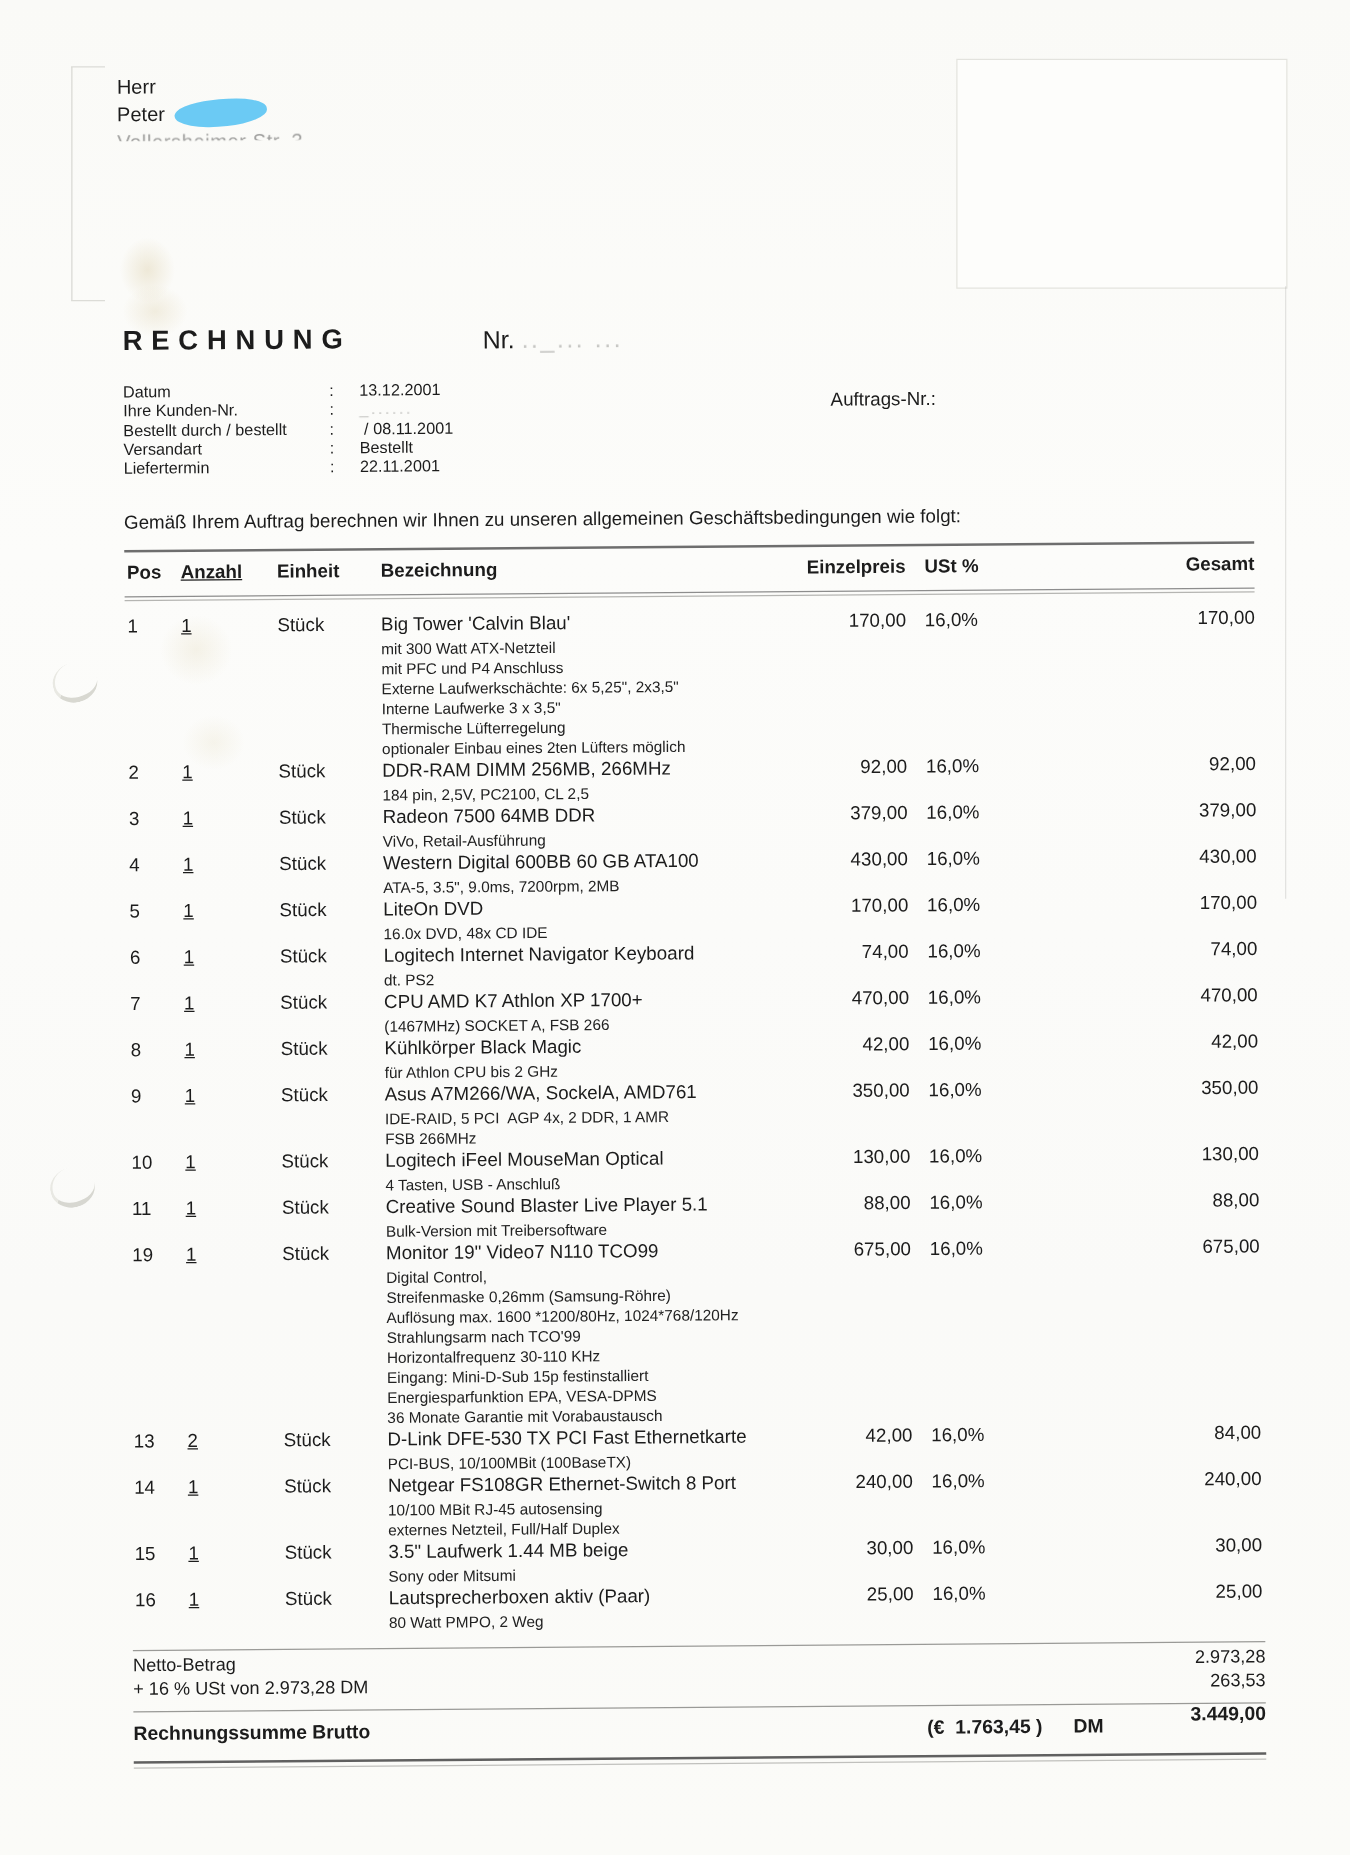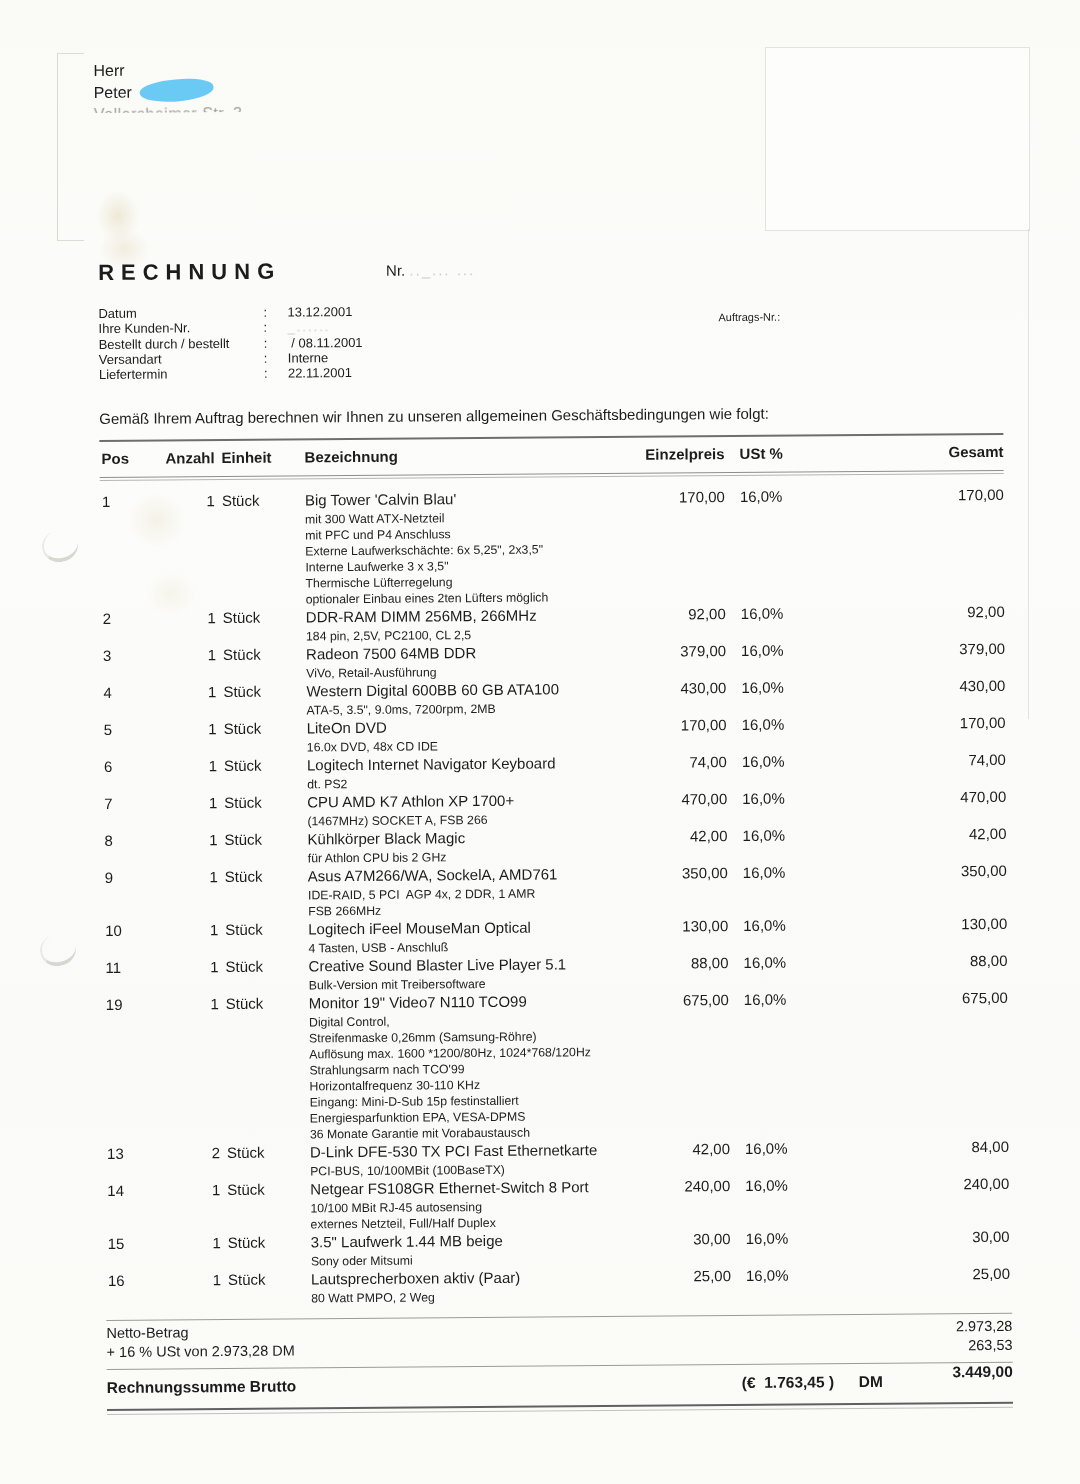--- a/index.html
+++ b/index.html
@@ -38,41 +38,41 @@
   
   .addr{position:absolute; left:100px; top:60px; font-size:16px; line-height:22px;}
   .addr-l2{position:relative;}
   .redaction-blob{position:absolute; left:46px; top:-2px; width:74px; height:22px;
     background:#5ec6f3; border-radius:46% 56% 50% 62%; transform:rotate(-6deg); opacity:.92;}
   .addr-l3{height:9px; overflow:hidden; opacity:.5; filter:blur(.3px); letter-spacing:.5px; color:#444;}
 
   
   .title-row{position:absolute; left:103px; top:260px;}
   .doc-title{font-size:22px; font-weight:bold; letter-spacing:7px;}
-  .nr-group{position:absolute; left:288px; top:4px; font-size:15px; white-space:pre;}
+  .nr-group{position:absolute; left:288px; top:4px; font-size:20px; white-space:pre;}
   .faded{color:#8f8f8c; opacity:.5; filter:blur(.4px); letter-spacing:2px;}
 
   
   .meta{position:absolute; left:103px; top:306px; font-size:13px; line-height:15.3px; width:420px;}
   .meta-row{position:relative; white-space:pre-wrap;}
   .m-label{display:inline-block; width:165px;}
   .m-colon{display:inline-block; width:24px;}
-  .auftrag{position:absolute; left:723px; top:316px; font-size:11px;}
+  .auftrag{position:absolute; left:669px; top:316px; font-size:15px;}
 
   
   .intro{position:absolute; left:103px; top:410px; font-size:15px;}
 
   
   .tbl{position:absolute; left:103px; top:440px; width:904px;}
   .rule-top{border-top:2px solid #6e6e6e; height:0; margin-bottom:8px;}
   .rule-head{height:2px; border-top:1px solid #8d8d8d; border-bottom:1px solid #b5b5b2; margin-top:5px;}
   .thead{position:relative; height:22px; font-size:15px; font-weight:bold;}
   .irow{position:relative; height:20px; font-size:15px;}
   .c-pos{position:absolute; left:2px; width:42px;}
-  .c-qty{position:absolute; left:45px; width:70px; text-align:right;}
+  .c-qty{position:absolute; left:45px; width:70px; text-align:left;text-decoration:underline;}
   .c-unit{position:absolute; left:122px; width:78px;}
   .c-name{position:absolute; left:205px; width:345px; white-space:nowrap;}
   .c-price{position:absolute; left:470px; width:155px; text-align:right;}
   .c-vat{position:absolute; left:640px; width:72px;}
   .c-total{position:absolute; right:0; width:130px; text-align:right;}
   #items{padding-top:12px;}
   .item{margin-bottom:1px;}
   .detail{margin-left:205px; font-size:12.3px; line-height:16px; white-space:pre-wrap; color:#222;}
 
   
@@ -114,21 +114,21 @@
 
     <div class="title-row">
       <span class="doc-title">RECHNUNG</span>
       <span class="nr-group"><span>Nr.</span> <span class="faded">.._... ...</span></span>
     </div>
 
     <div class="meta" id="meta">
         <div class="meta-row"><span class="m-label">Datum</span><span class="m-colon">:</span><span class="m-val">13.12.2001</span></div>
         <div class="meta-row"><span class="m-label">Ihre Kunden-Nr.</span><span class="m-colon">:</span><span class="m-val faded">_......</span></div>
         <div class="meta-row"><span class="m-label">Bestellt durch / bestellt</span><span class="m-colon">:</span><span class="m-val"> / 08.11.2001</span></div>
-        <div class="meta-row"><span class="m-label">Versandart</span><span class="m-colon">:</span><span class="m-val">Interne</span></div>
+        <div class="meta-row"><span class="m-label">Versandart</span><span class="m-colon">:</span><span class="m-val">Bestellt</span></div>
         <div class="meta-row"><span class="m-label">Liefertermin</span><span class="m-colon">:</span><span class="m-val">22.11.2001</span></div>
       </div>
     <div class="auftrag">Auftrags-Nr.:</div>
 
     <div class="intro">Gemäß Ihrem Auftrag berechnen wir Ihnen zu unseren allgemeinen Geschäftsbedingungen wie folgt:</div>
 
     <div class="tbl">
       <div class="rule-top"></div>
       <div class="thead">
         <span class="c-pos">Pos</span>

